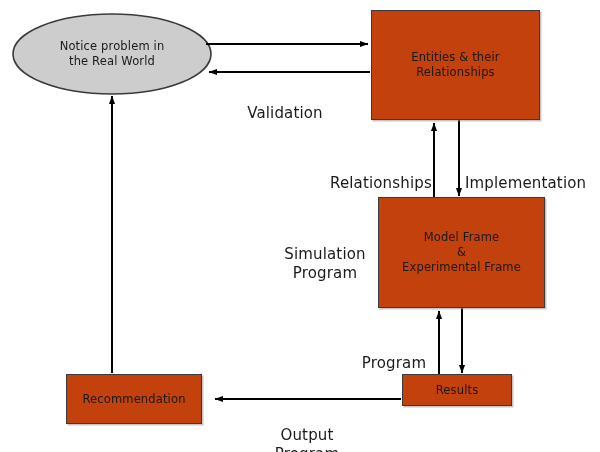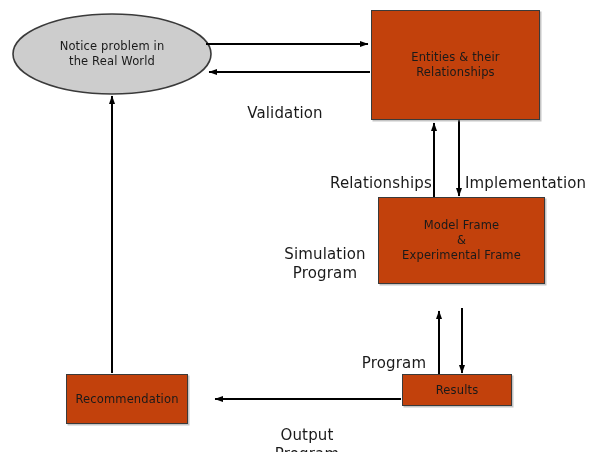--- a/index.html
+++ b/index.html
@@ -91,31 +91,31 @@
   <div class="node-label center-text" style="left:13px; top:14px; width:198px; height:80px;">
     <span>Notice problem in
 the Real World</span>
   </div>
 
   <div class="node-shape box-shape center-text" style="left:371px; top:10px; width:169px; height:110px;">
     <span class="node-label" style="position:static;">Entities &amp; their
 Relationships</span>
   </div>
 
-  <div class="node-shape box-shape center-text" style="left:378px; top:197px; width:167px; height:87px;">
+  <div class="node-shape box-shape center-text" style="left:378px; top:197px; width:167px; height:111px;">
     <span class="node-label" style="position:static;">Model Frame
 &amp;
 Experimental Frame</span>
   </div>
 
   <div class="node-shape box-shape center-text" style="left:402px; top:374px; width:110px; height:32px;">
     <span class="node-label" style="position:static;">Results</span>
   </div>
 
-  <div class="node-shape box-shape center-text" style="left:66px; top:374px; width:122px; height:50px;align-items:center;">
+  <div class="node-shape box-shape center-text" style="left:66px; top:374px; width:136px; height:50px;align-items:center;">
     <span class="node-label" style="position:static;">Recommendation</span>
   </div>
 
   <div class="edge-label" style="left:235px; top:85px; width:100px;">
     <span>Validation</span>
   </div>
 
   <div class="edge-label" style="left:330px; top:155px; width:100px;">
     <span>Relationships</span>
   </div>

